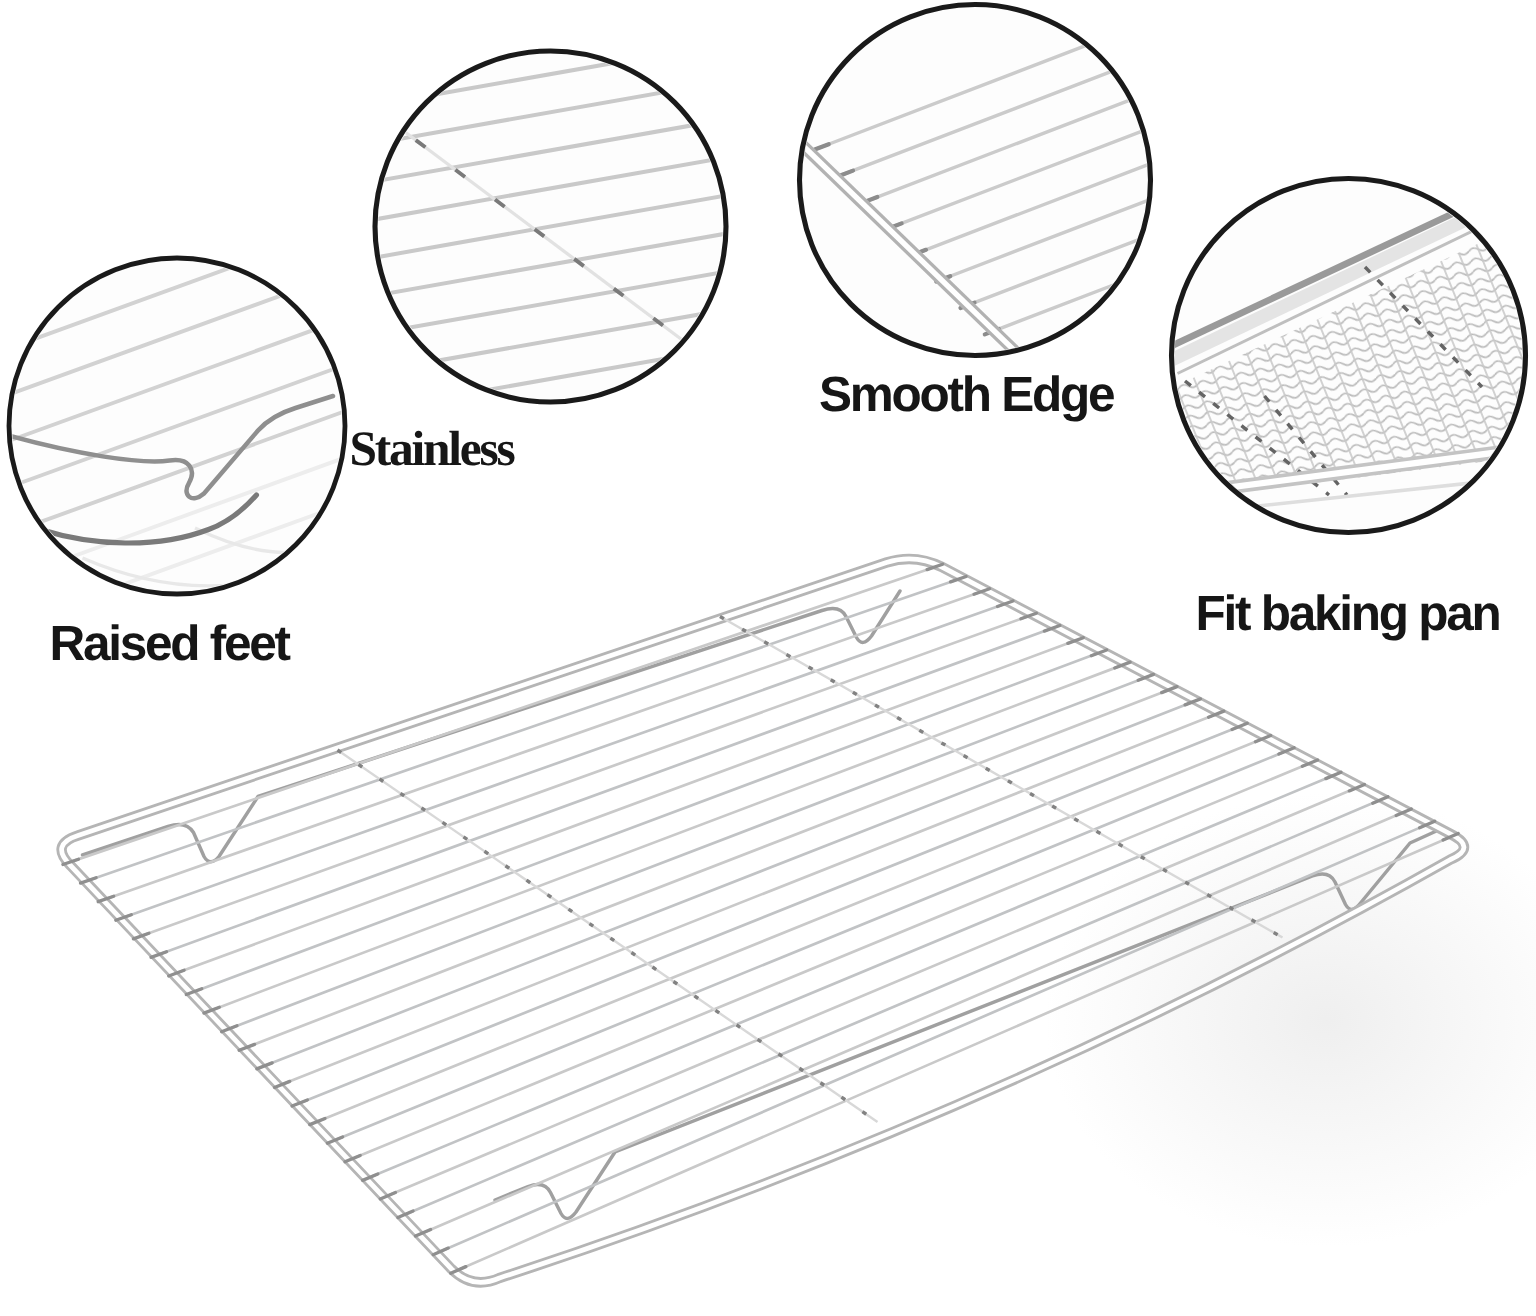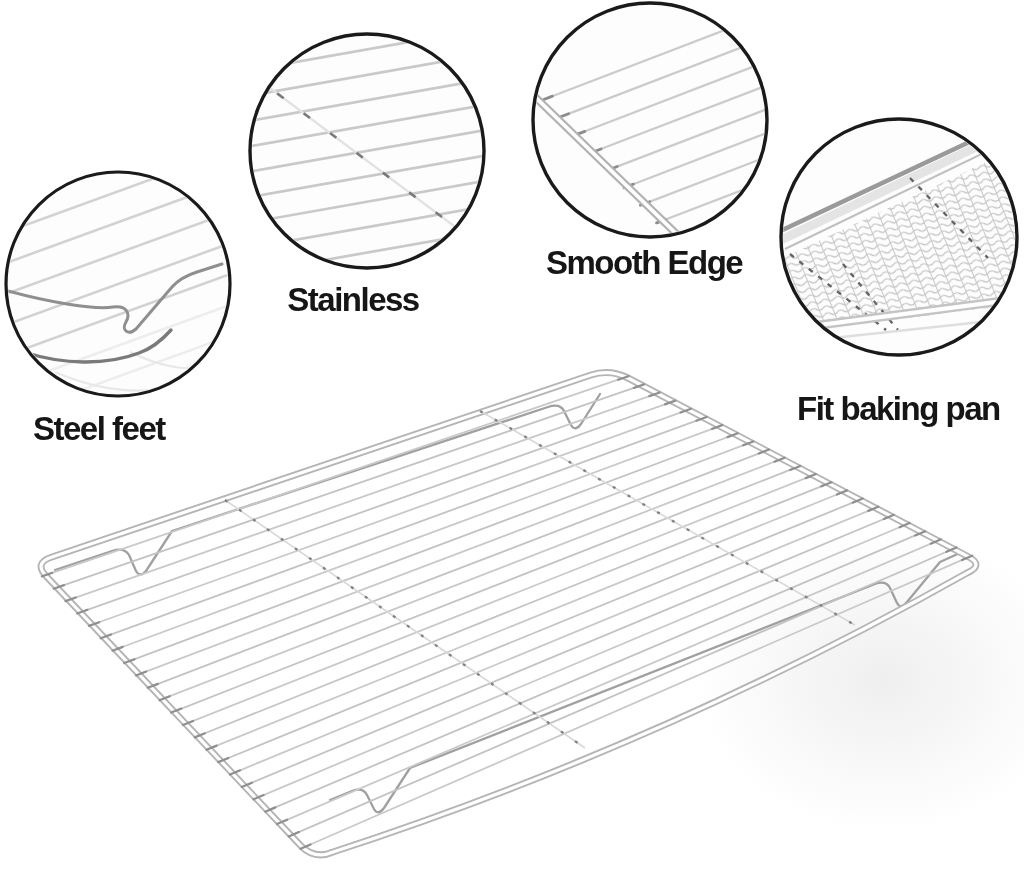--- a/index.html
+++ b/index.html
@@ -10,21 +10,21 @@
   .bg-shade{
     position:absolute;right:-120px;top:470px;width:520px;height:420px;
     background:radial-gradient(closest-side,#ececec,rgba(255,255,255,0) 72%);
     opacity:.85;pointer-events:none;
   }
   svg#scene{position:absolute;left:0;top:0;}
   .label{
     position:absolute;color:#161616;font-size:33px;font-weight:700;
     letter-spacing:-1.5px;line-height:34px;white-space:nowrap;
   }
-  .label.centered{text-align:center;white-space:normal;}
+  .label.centered{text-align:left;white-space:normal;font-family:Liberation Serif, serif;}
   .label .line{display:block;}
 </style>
 </head>
 <body>
 
 <div class="stage">
 
   <div class="bg-shade"></div>
 
   <svg id="scene" width="1024" height="877" viewBox="0 0 1024 877">
@@ -230,21 +230,21 @@
         <line x1="843" y1="264" x2="898" y2="330" stroke="#646464" stroke-width="2.3" stroke-dasharray="5 7"></line>
         <line x1="910" y1="178" x2="988" y2="258" stroke="#646464" stroke-width="2.3" stroke-dasharray="5 7"></line>
         <line x1="781" y1="330" x2="1018" y2="299" stroke="#c4c4c4" stroke-width="9"></line>
         <line x1="781" y1="330" x2="1018" y2="299" stroke="#ffffff" stroke-width="4.2"></line>
         <line x1="786" y1="343" x2="1018" y2="318" stroke="#dedede" stroke-width="2.4"></line>
       </g>
       <circle cx="899" cy="237" r="118" fill="none" stroke="#1a1a1a" stroke-width="3.4"></circle>
     </g>
   </svg>
 
-  <div class="label" style="left:33px;top:412px;">Steel feet</div>
+  <div class="label" style="left:33px;top:412px;">Raised feet</div>
 
   <div class="label centered" style="left:233px;top:283px;width:240px;">
     <span class="line">Stainless</span>
   </div>
 
   <div class="label" style="left:546px;top:246px;">Smooth Edge</div>
 
   <div class="label" style="left:797px;top:376px;margin-top:16px;">Fit baking pan</div>
 </div>
 

